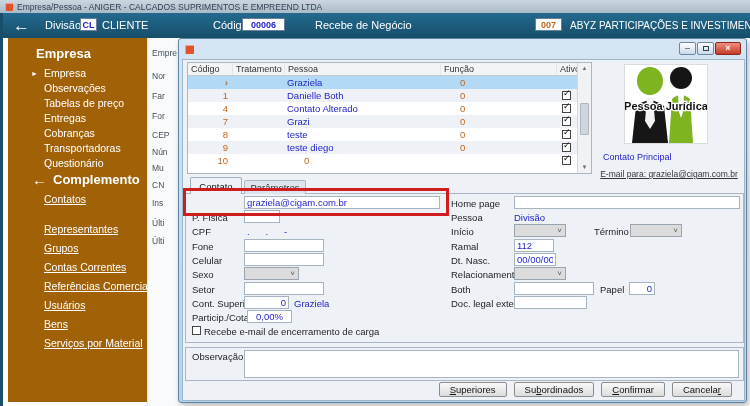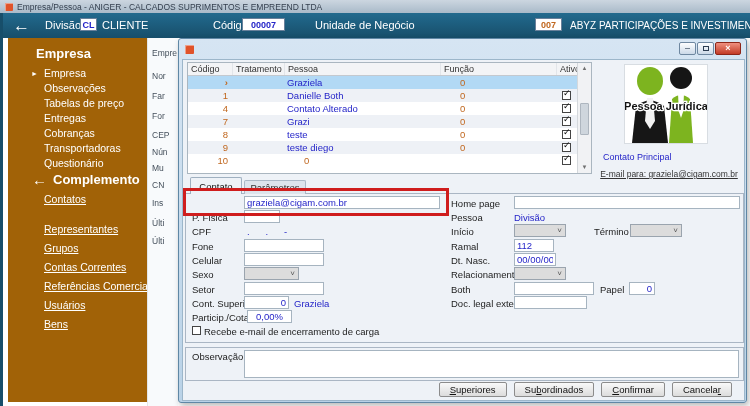--- a/index.html
+++ b/index.html
@@ -125,22 +125,22 @@
     <span class="appicon"></span>
     <span class="titletext">Empresa/Pessoa - ANIGER - CALCADOS SUPRIMENTOS E EMPREEND LTDA</span>
   </div>
 
   <div class="navbar">
     <span class="backarrow">←</span>
     <span class="nlbl" style="left:45px">Divisão</span>
     <span class="navbox" style="left:80px;width:17px;color:#2424c8">CL</span>
     <span class="nlbl" style="left:102px">CLIENTE</span>
     <span class="nlbl" style="left:213px">Código</span>
-    <span class="navbox" style="left:242px;width:43px;color:#2424c8">00007</span>
-    <span class="nlbl" style="left:315px">Unidade de Negócio</span>
+    <span class="navbox" style="left:242px;width:43px;color:#2424c8">00006</span>
+    <span class="nlbl" style="left:315px">Recebe de Negócio</span>
     <span class="navbox" style="left:535px;width:27px;color:#c0671e">007</span>
     <span class="nlbl" style="left:570px;font-size:10px;top:7px">ABYZ PARTICIPAÇÕES E INVESTIMENTOS</span>
   </div>
 
   <div class="sideborder"></div>
 
   <div class="sidebar">
     <div class="sb-h1">Empresa</div>
     <div class="sb-list1">
       <div class="sb-item">
@@ -159,20 +159,21 @@
       <span class="txt">Complemento</span>
     </div>
     <div class="sb-active">Contatos</div>
     <div class="sb-list2">
       <div>Representantes</div>
       <div>Grupos</div>
       <div>Contas Correntes</div>
       <div>Referências Comerciais</div>
       <div>Usuários</div>
       <div>Bens</div>
+      <div>Serviços por Material</div>
     </div>
   </div>
 
   <div class="bgstrip">
     <span class="bglabel" style="top:10px">Empre</span>
     <span class="bglabel" style="top:33px">Nor</span>
     <span class="bglabel" style="top:53px">Far</span>
     <span class="bglabel" style="top:73px">For</span>
     <span class="bglabel" style="top:92px">CEP</span>
     <span class="bglabel" style="top:109px">Nún</span>

